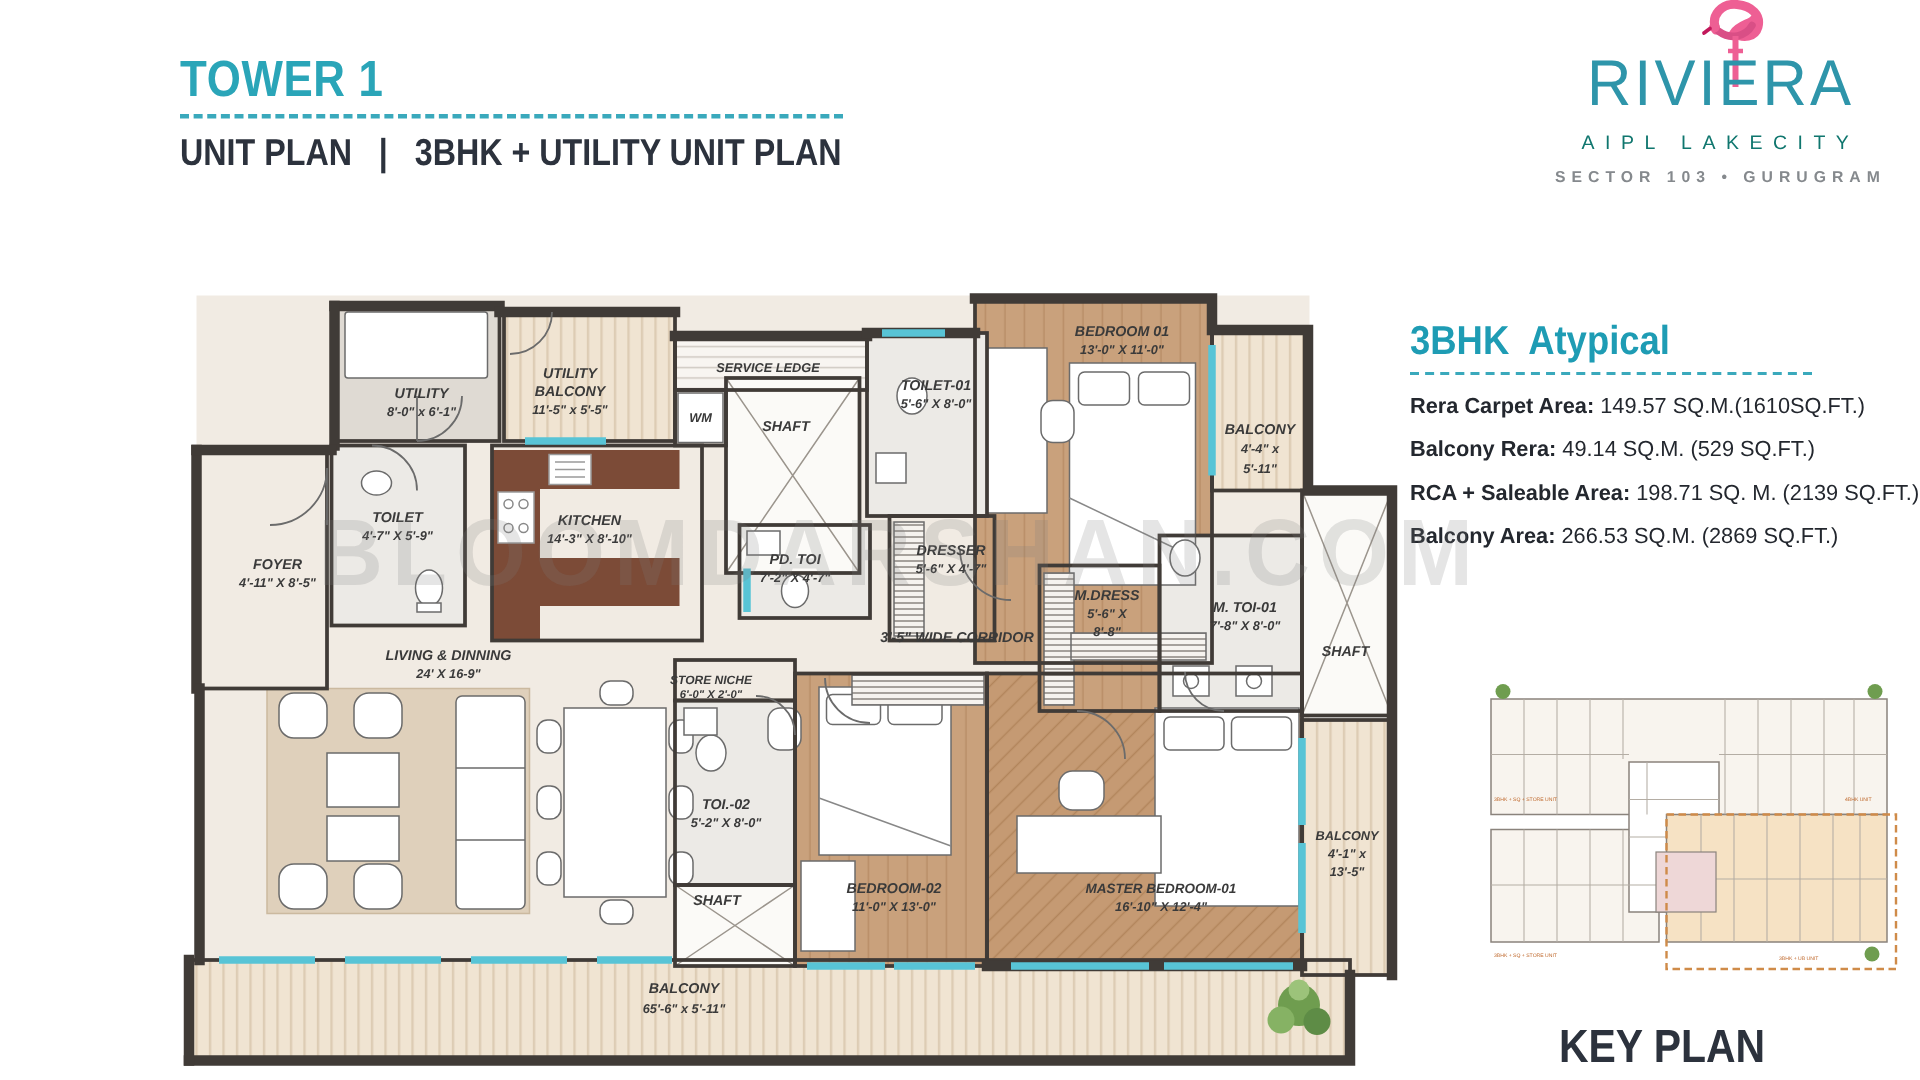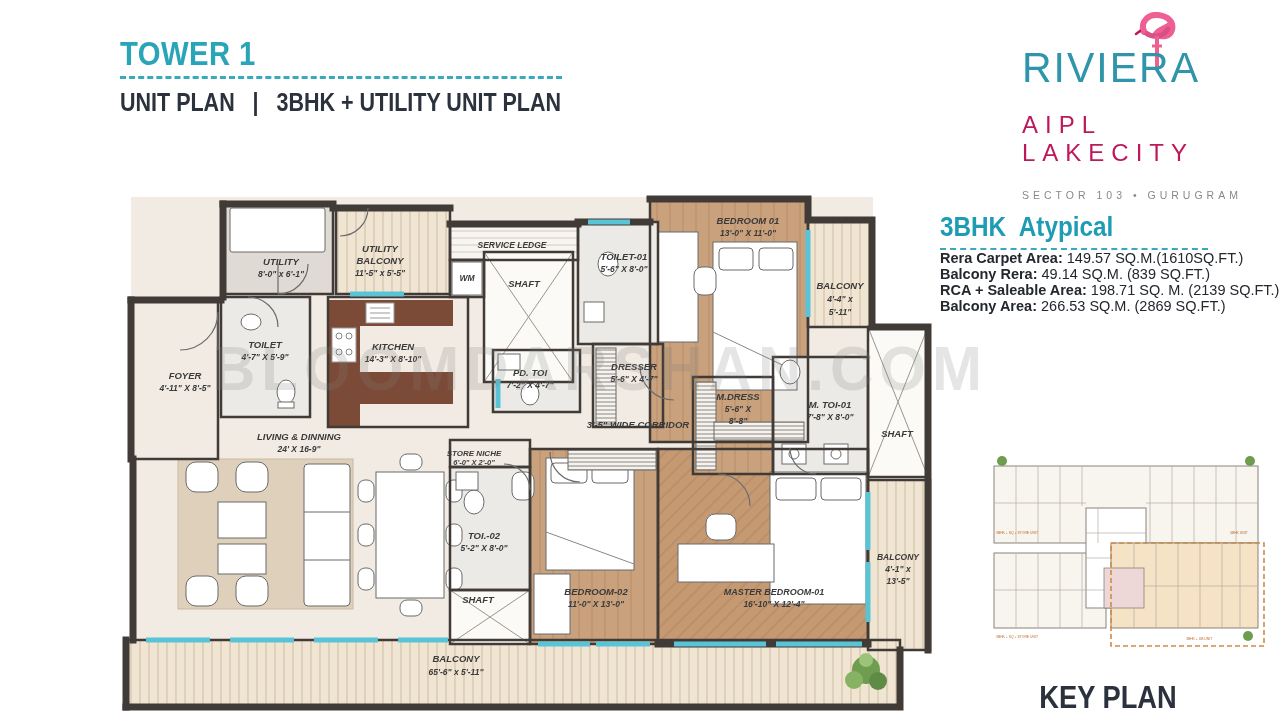--- a/index.html
+++ b/index.html
@@ -5,32 +5,32 @@
   html,body{margin:0;padding:0;background:#ffffff;}
   .page{position:relative;width:1280px;height:720px;overflow:hidden;background:#ffffff;
         font-family:"Liberation Sans",sans-serif;padding-left:12px;}
   
   .tower-title{position:absolute;left:120px;top:34px;font-size:34px;font-weight:800;
     color:#2aa5b8;letter-spacing:.5px;transform:scaleX(.86);transform-origin:left;}
   .title-rule{position:absolute;left:120px;top:76px;width:442px;border-top:3px dashed #3aa9bc;}
   .subtitle{position:absolute;left:120px;top:88px;font-size:25px;font-weight:800;color:#2c323d;
     transform:scaleX(.86);transform-origin:left;white-space:pre;}
   
-  .logo{position:absolute;left:1022px;top:16px;width:250px;text-align:left;}
+  .logo{position:absolute;left:1022px;top:4px;width:250px;text-align:center;}
   .logo-name{font-size:41px;color:#2e95aa;letter-spacing:2px;font-weight:400;margin-top:28px;
     font-family:"Liberation Sans",sans-serif;transform:scaleY(1.05);}
-  .logo-tag{font-size:24px;color:#be185d;letter-spacing:7px;margin-top:20px;}
-  .logo-loc{font-size:10.5px;color:#85898d;letter-spacing:4px;margin-top:22px;font-weight:400;}
+  .logo-tag{font-size:13px;color:#0f766e;letter-spacing:7px;margin-top:8px;}
+  .logo-loc{font-size:10.5px;color:#85898d;letter-spacing:4px;margin-top:10px;font-weight:700;}
   .flamingo{position:absolute;left:112px;top:-4px;}
   
   .info{position:absolute;left:940px;top:212px;width:290px;}
   .info-title{font-size:27px;font-weight:800;color:#1e9cb4;transform:scaleX(.9);
     transform-origin:left;white-space:pre;}
   .info-rule{width:268px;border-top:2.5px dashed #3aa9bc;margin-top:5px;}
-  .info-line{font-size:14.5px;color:#23272e;white-space:pre;}
+  .info-line{margin-top:13px;font-size:14.5px;color:#23272e;white-space:pre;}
   .info-line b{font-weight:800;}
   
   .watermark{position:absolute;left:212px;top:334px;width:860px;font-size:60px;font-weight:800;
     color:rgba(125,125,125,0.20);letter-spacing:6px;z-index:6;pointer-events:none;
     transform:scaleY(1.05);}
   
   .keyplan{position:absolute;left:986px;top:448px;}
   .keyplan-title{position:absolute;left:988px;top:680px;width:240px;text-align:center;
     font-size:31px;font-weight:800;color:#2c323d;transform:scaleX(.88);}
   
@@ -59,21 +59,21 @@
     </svg>
     <div class="logo-name">RIVIERA</div>
     <div class="logo-tag">AIPL LAKECITY</div>
     <div class="logo-loc">SECTOR 103 • GURUGRAM</div>
   </div>
 
   <div class="info">
     <div class="info-title">3BHK  Atypical</div>
     <div class="info-rule"></div>
     <div class="info-line"><b>Rera Carpet Area:</b><span> 149.57 SQ.M.(1610SQ.FT.)</span></div>
-    <div class="info-line"><b>Balcony Rera:</b><span> 49.14 SQ.M. (839 SQ.FT.)</span></div>
+    <div class="info-line"><b>Balcony Rera:</b><span> 49.14 SQ.M. (529 SQ.FT.)</span></div>
     <div class="info-line"><b>RCA + Saleable Area:</b><span> 198.71 SQ. M. (2139 SQ.FT.)</span></div>
     <div class="info-line"><b>Balcony Area:</b><span> 266.53 SQ.M. (2869 SQ.FT.)</span></div>
   </div>
 
   <svg style="position:absolute;left:118px;top:172px;" width="815" height="548" viewBox="0 0 815 548">
     <defs>
       <pattern id="vstripe" width="9" height="9" patternUnits="userSpaceOnUse">
         <rect width="9" height="9" fill="#f0e4d2"></rect>
           <path d="M4,0 V9" stroke="#ddccb4" stroke-width="1.6"></path>
       </pattern>

